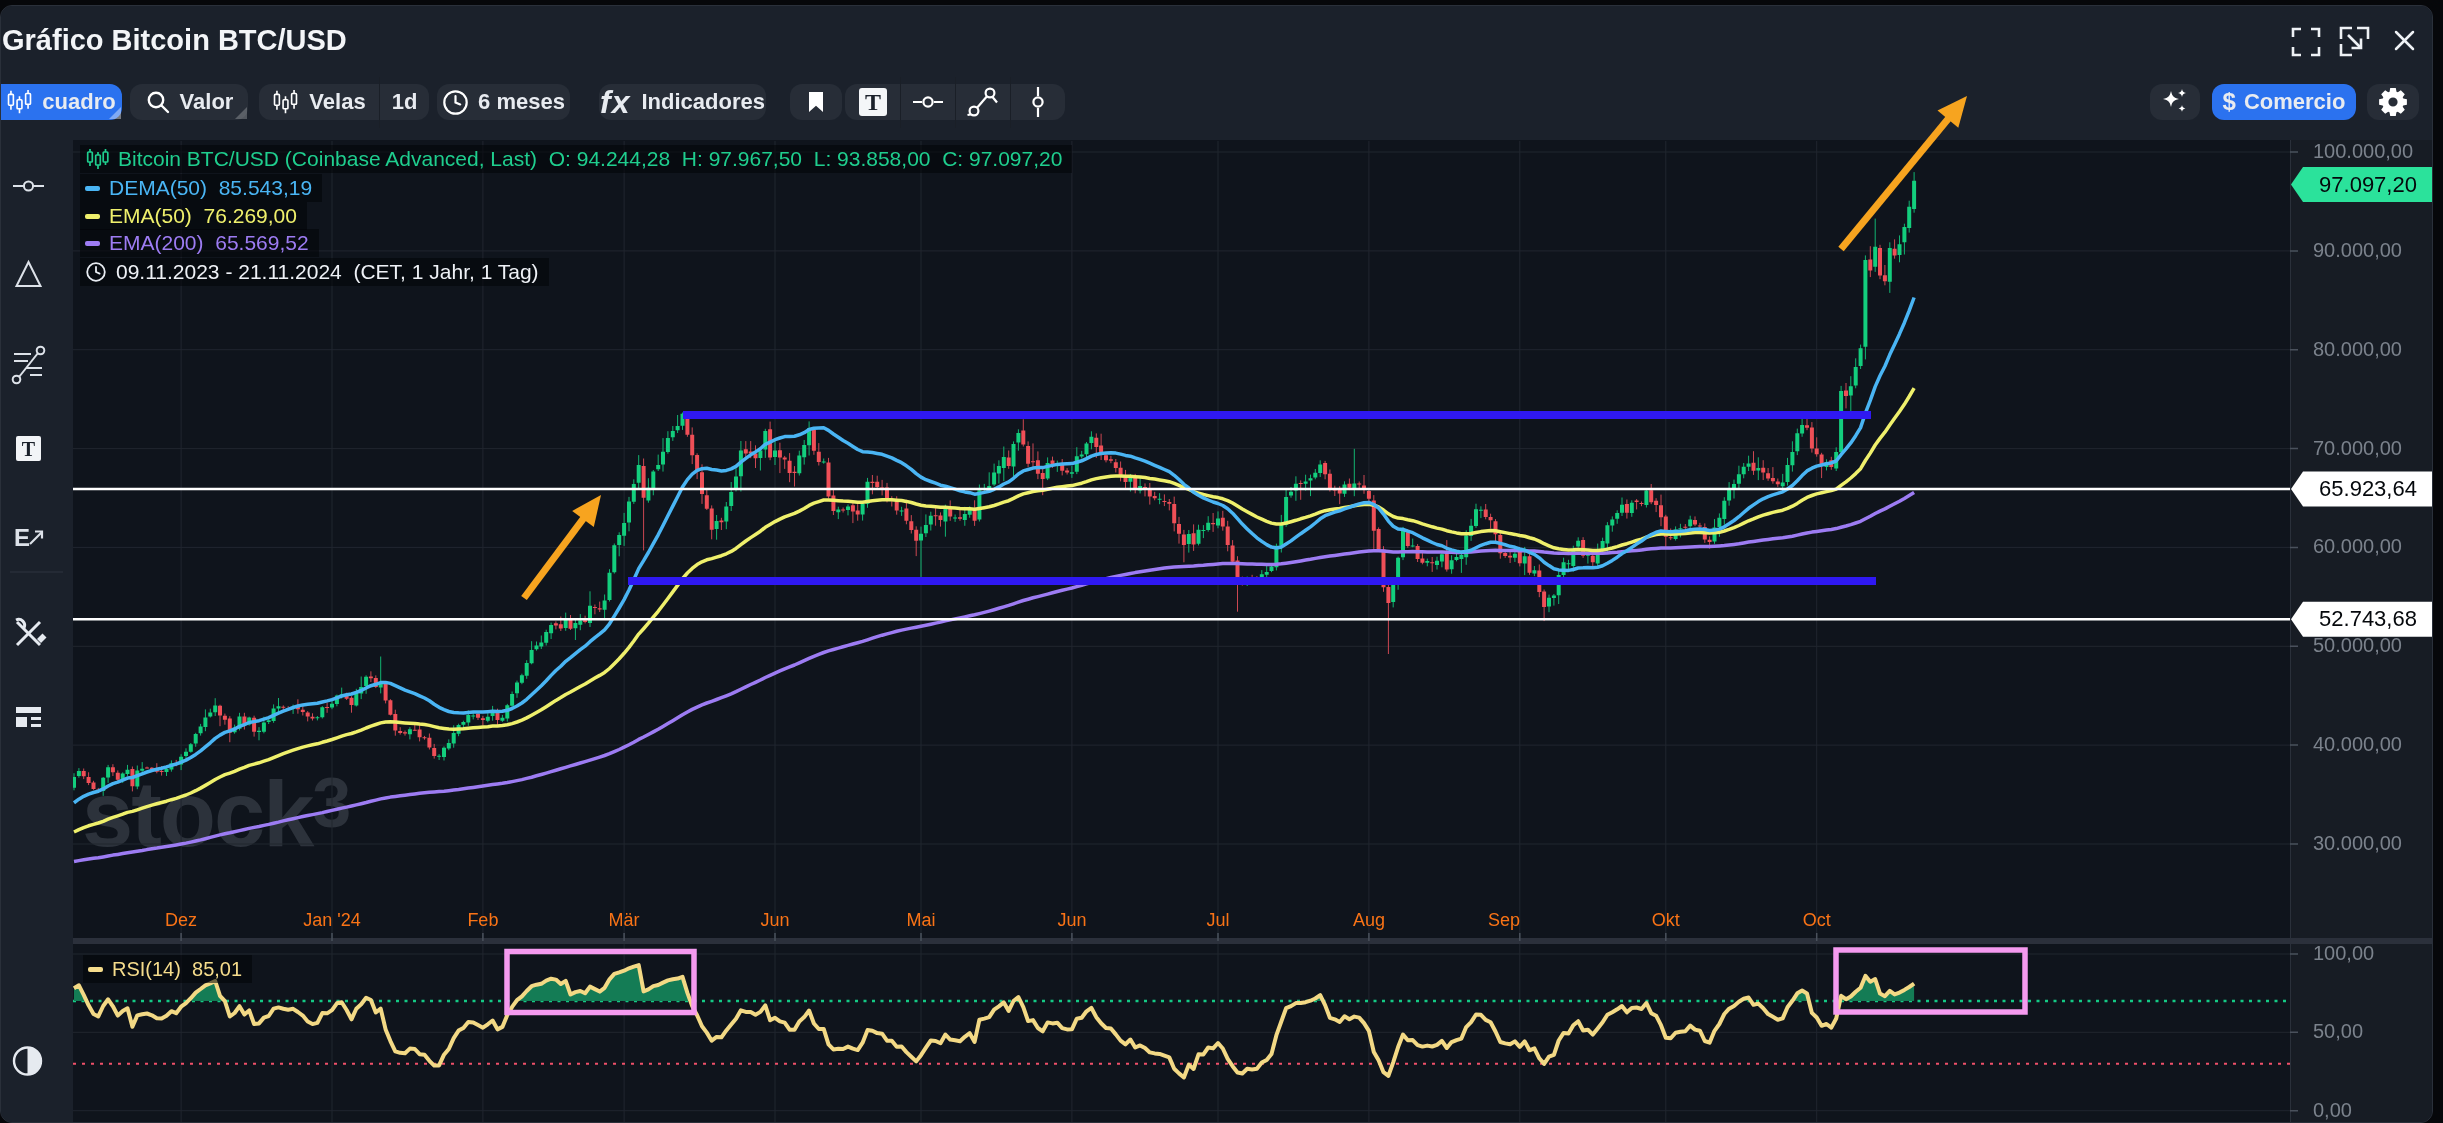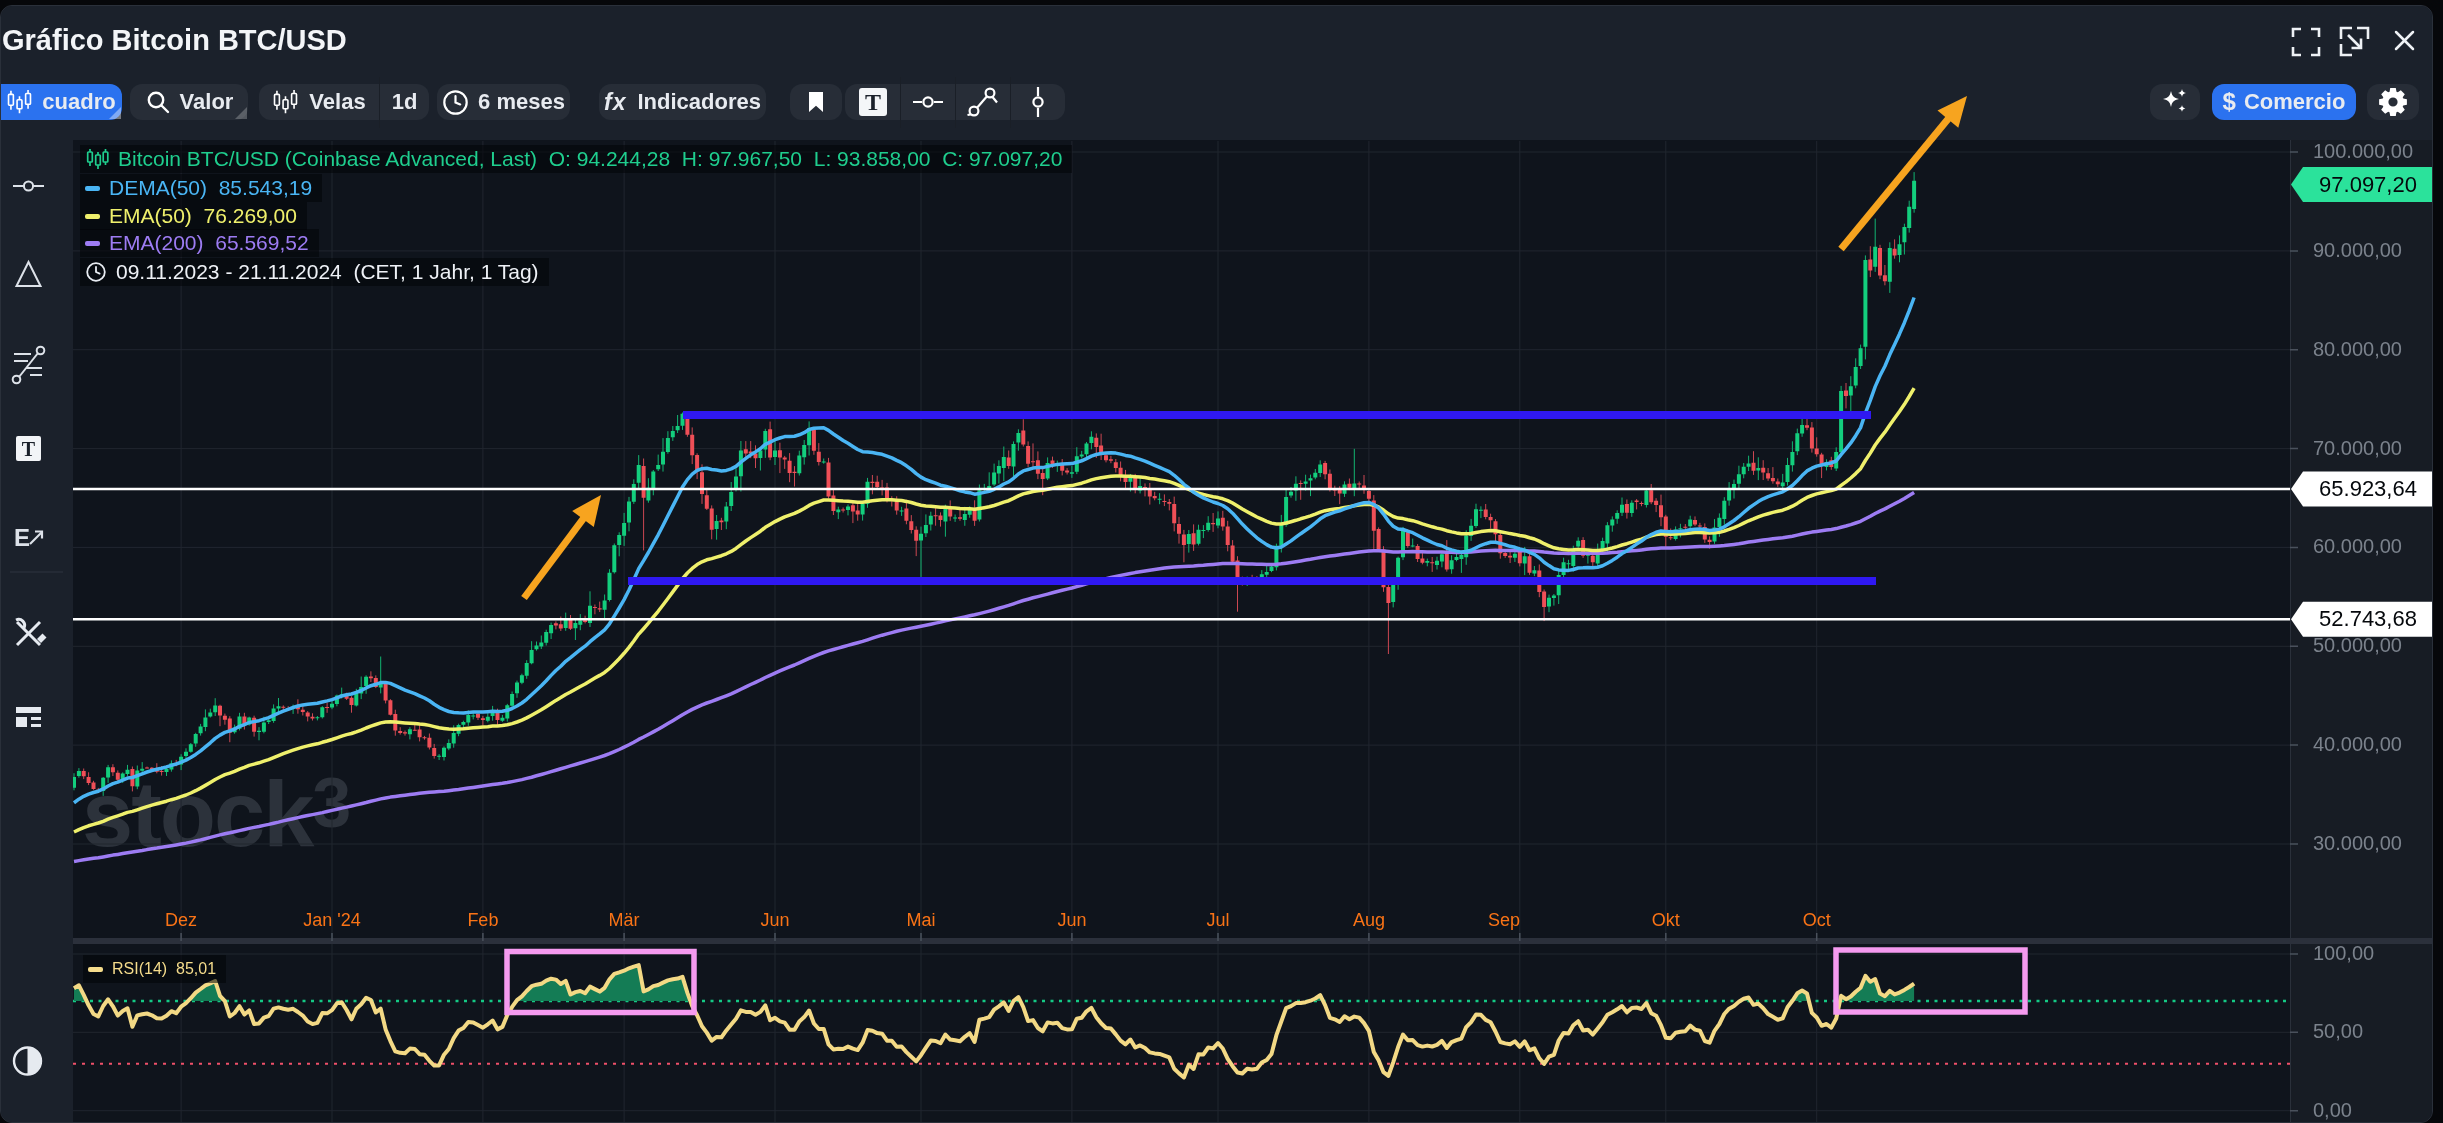--- a/index.html
+++ b/index.html
@@ -74,21 +74,21 @@
               <rect x="21.8" y="5" width="5.4" height="12" rx="1"></rect>
             </g>
           </svg>Velas</span>
         <span style="width:1px;height:51px;background:#1a1f27"></span>
         <span style="flex:1;text-align:center">1d</span>
       </div>
 <div class="btn" style="left:437px;width:133px"><svg width="27" height="27" viewBox="0 0 27 27">
           <circle cx="13.5" cy="13.5" r="11.2" stroke="#fff" stroke-width="2.2" fill="none"></circle>
           <path d="M13.5 7.2V13.5L18.2 15.4" stroke="#fff" stroke-width="2.2" fill="none" stroke-linecap="round"></path>
         </svg>6 meses</div>
-<div class="btn" style="left:599px;width:167px"><span style="font-style:italic;font-weight:700;font-size:23px;letter-spacing:1px;margin-right:2px">fx</span>Indicadores</div>
+<div class="btn" style="left:599px;width:167px"><span style="font-style:italic;font-weight:700;font-size:32px;letter-spacing:1px;margin-right:2px">fx</span>Indicadores</div>
 <div class="btn" style="left:790px;width:52px">
         <svg width="22" height="24" viewBox="0 0 22 24">
           <path d="M4 2h14v20l-7-6.2L4 22z" fill="#fff"></path>
         </svg>
       </div>
 <div class="btn" style="left:845px;width:220px;gap:0;justify-content:flex-start">
 <span style="width:55px;display:flex;justify-content:center">
           <svg width="30" height="30" viewBox="0 0 30 30">
             <rect x="1" y="1" width="28" height="28" rx="3" fill="#f4f6f8"></rect>
             <text x="15" y="23" text-anchor="middle" font-family="Liberation Serif, serif" font-weight="700" font-size="24" fill="#1b212b">T</text>
@@ -212,21 +212,21 @@
         <span class="dash" style="background:#9d7cf3"></span>
         <span>EMA(200)&nbsp;&nbsp;65.569,52</span>
       </div>
 <div class="leg" style="top:258px;color:#eef1f6">
         <svg width="22" height="22" viewBox="0 0 22 22" style="flex:none">
           <circle cx="11" cy="11" r="8.8" stroke="#e8ecf2" stroke-width="1.8" fill="none"></circle>
           <path d="M11 5.8V11L14.6 12.6" stroke="#e8ecf2" stroke-width="1.8" fill="none" stroke-linecap="round"></path>
         </svg>
         <span>09.11.2023 - 21.11.2024&nbsp;&nbsp;(CET, 1 Jahr, 1 Tag)</span>
       </div>
-<div class="leg" style="left:83px;top:955px;color:#f5dc8c;font-size:16px">
+<div class="leg" style="left:83px;top:955px;color:#f5dc8c;font-size:20px">
         <span class="dash" style="background:#f5dc8c"></span>
         <span>RSI(14)&nbsp;&nbsp;85,01</span>
       </div>
 <div class="dlab" style="left:181.1px">Dez</div>
       <div class="dlab" style="left:332px">Jan '24</div>
       <div class="dlab" style="left:482.9px">Feb</div>
       <div class="dlab" style="left:624.1px">Mär</div>
       <div class="dlab" style="left:775px">Jun</div>
       <div class="dlab" style="left:921px">Mai</div>
       <div class="dlab" style="left:1071.9px">Jun</div>

